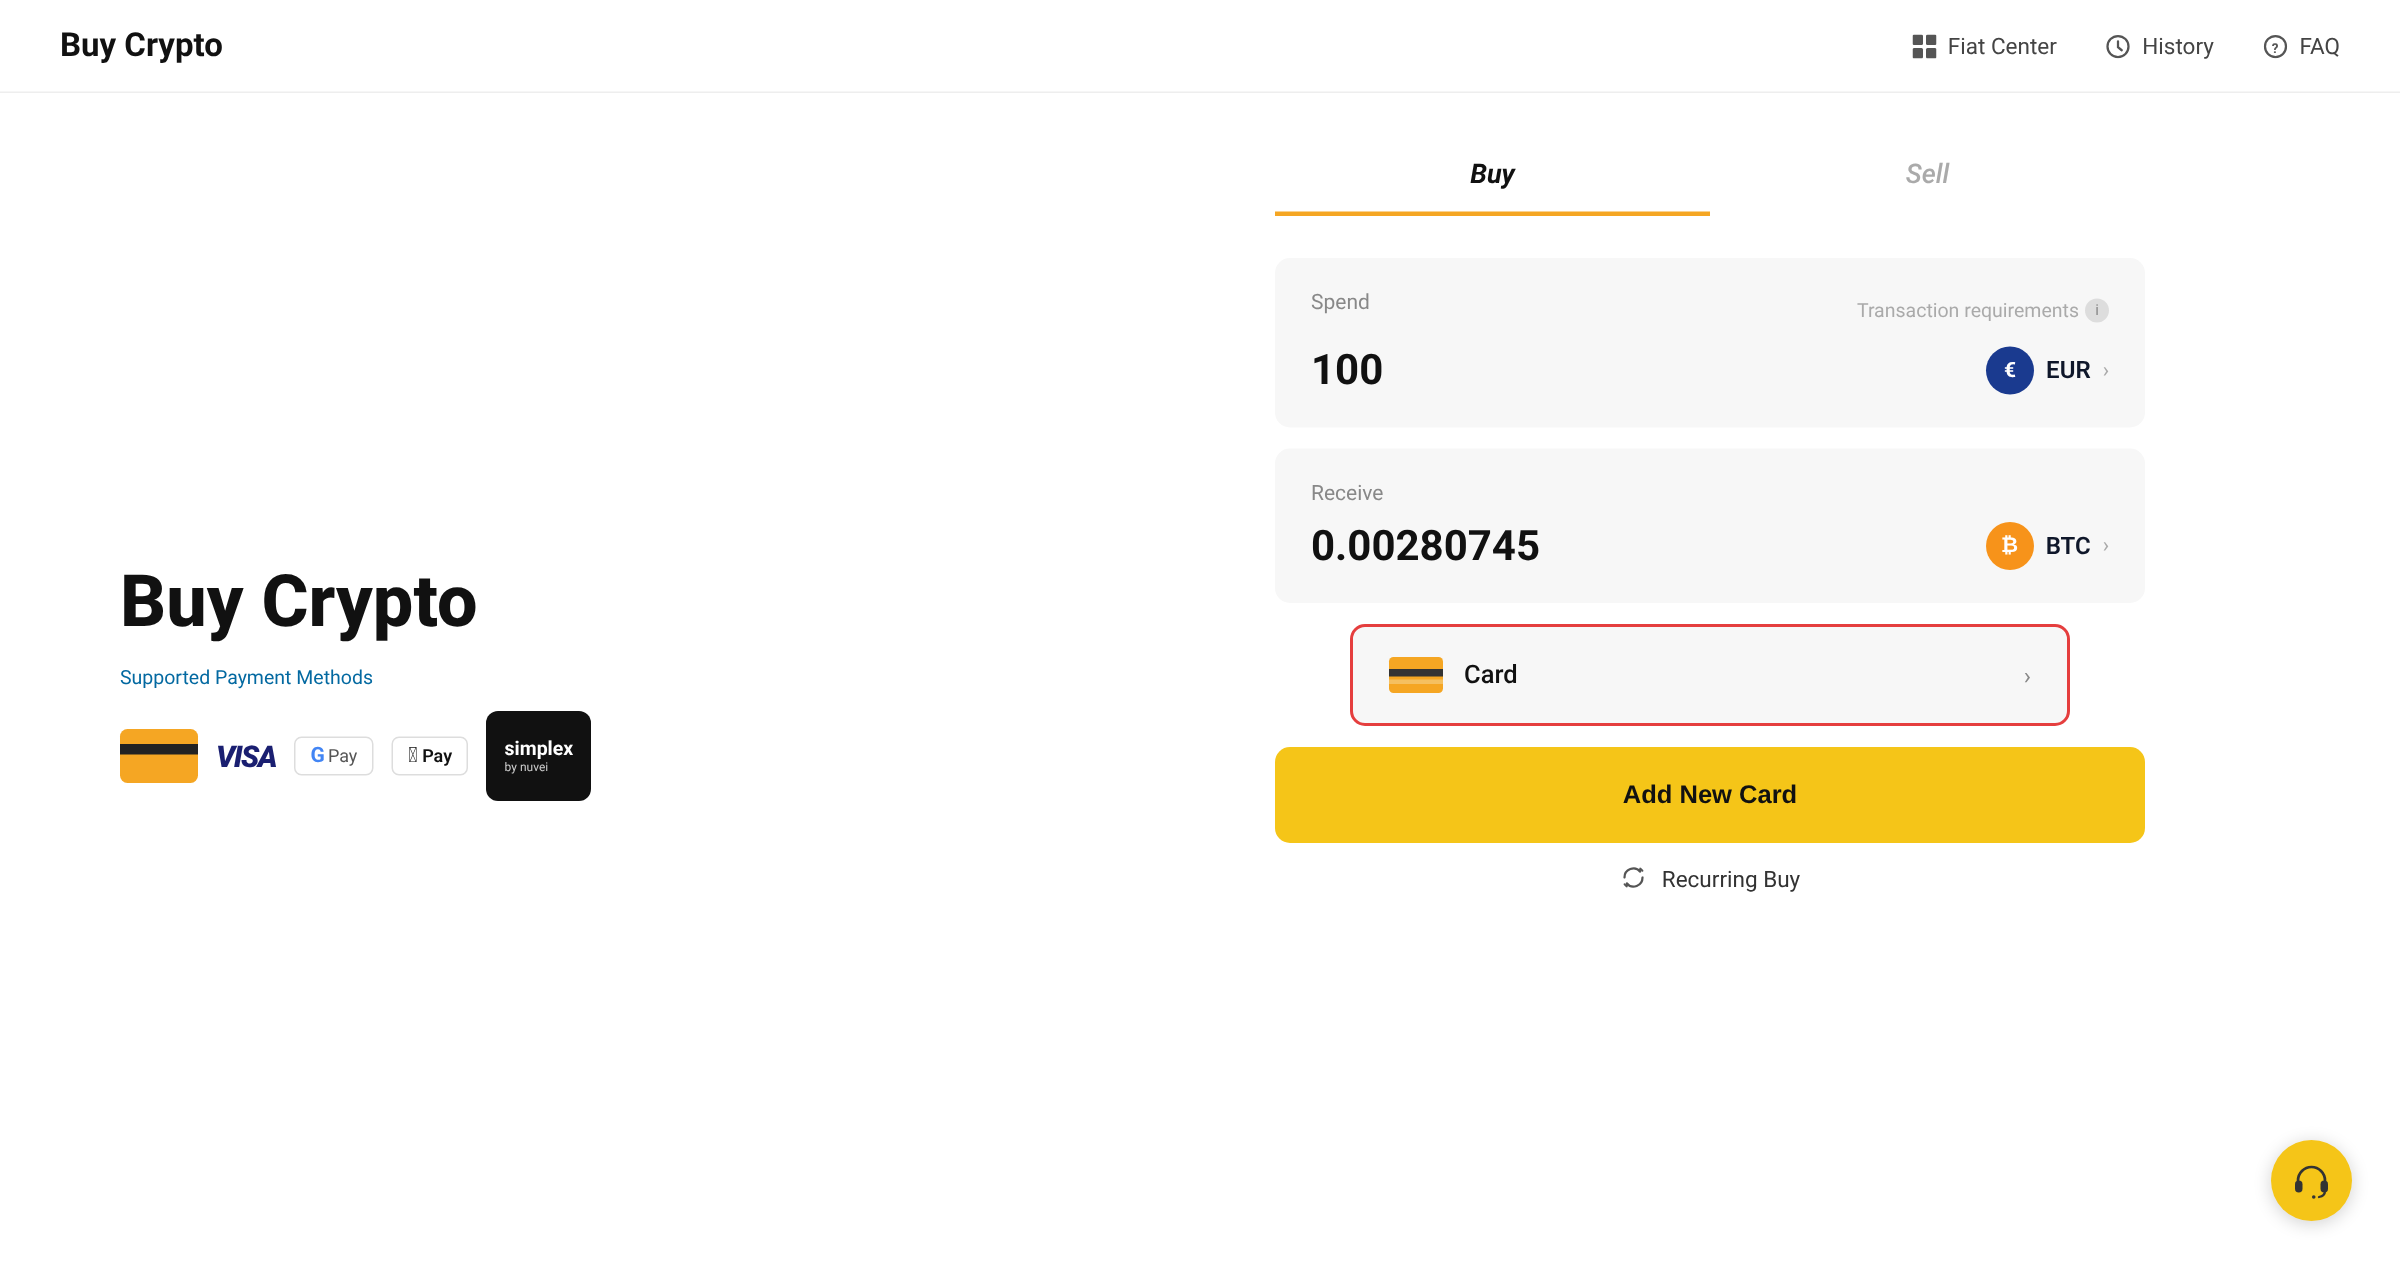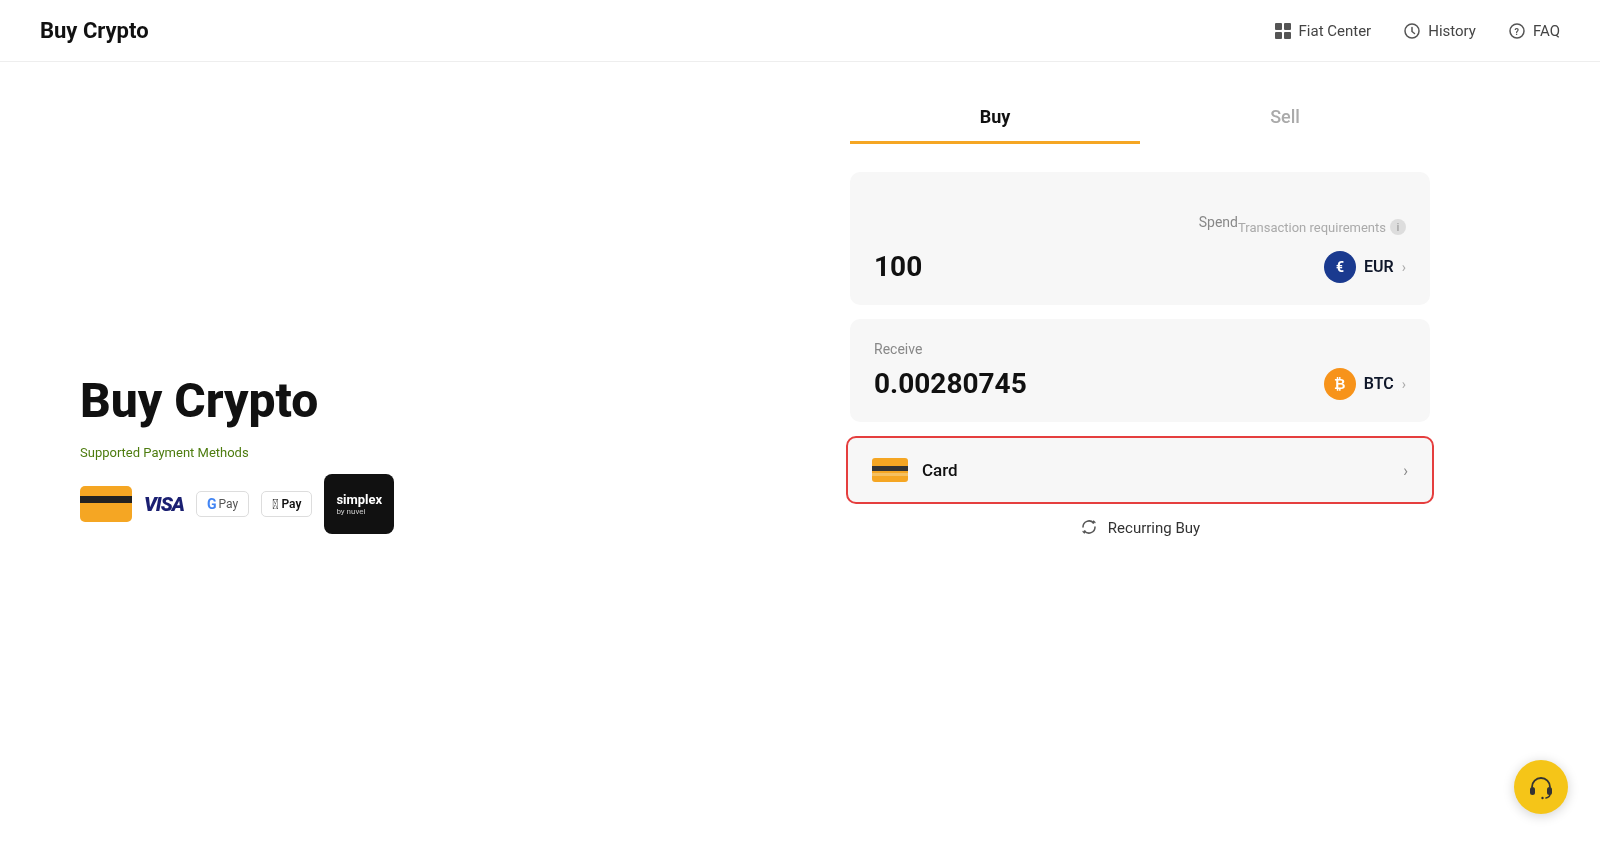--- a/index.html
+++ b/index.html
@@ -66,21 +66,21 @@
       color: #111;
       margin-bottom: 16px;
     }
     .hero-subtitle {
       font-size: 16px;
       color: #888;
       margin-bottom: 60px;
     }
     .payment-methods-label {
       font-size: 13px;
-      color: #4d7c0f;
+      color: #0369a1;
       margin-bottom: 14px;
     }
     .payment-icons {
       display: flex;
       align-items: center;
       gap: 12px;
     }
     .pm-card-inner {
       width: 52px;
       height: 36px;
@@ -154,20 +154,21 @@
       flex-direction: column;
       align-items: center;
       padding: 30px 80px;
     }
 
     
     .tabs {
       display: flex;
       width: 580px;
       margin-bottom: 28px;
+      font-style: italic;
     }
     .tab {
       flex: 1;
       text-align: center;
       padding: 14px 0;
       font-size: 18px;
       cursor: pointer;
       border-bottom: 3px solid transparent;
       color: #aaa;
       font-weight: 500;
@@ -255,21 +256,21 @@
       display: inline-flex;
       align-items: center;
       justify-content: center;
       font-size: 10px;
       color: #888;
       cursor: pointer;
     }
 
     
     .payment-selector {
-      width: 588px;
+      width: 480px;
       border: 2px solid #e53e3e;
       border-radius: 10px;
       background: #f7f7f7;
       padding: 20px 24px;
       display: flex;
       align-items: center;
       justify-content: space-between;
       margin-bottom: 14px;
       cursor: pointer;
     }
@@ -430,21 +431,21 @@
   </div>
 
   <div class="right-panel">
 
     <div class="tabs">
       <div class="tab active">Buy</div>
       <div class="tab">Sell</div>
     </div>
 
     <div class="form-card">
-      <div style="display:flex;justify-content:flex-end;align-items:center;margin-bottom:10px;margin-top:20px;">
+      <div style="display:flex;justify-content:space-between;align-items:center;margin-bottom:10px;">
         <div class="form-card-label">Spend</div>
         <div class="transaction-req">
           <span>Transaction requirements</span>
           <span class="info-icon">i</span>
         </div>
       </div>
       <div class="form-card-row">
         <div class="form-card-value" style="cursor:text;">100</div>
         <div class="currency-selector">
           <div class="currency-icon-eur">
@@ -474,20 +475,21 @@
       <div class="payment-selector-left">
         <div class="card-icon-small">
           <div class="card-icon-small-stripe"></div>
           <div class="card-icon-small-stripe2"></div>
         </div>
         <span class="payment-selector-label">Card</span>
       </div>
       <span class="payment-selector-arrow">›</span>
     </div>
 
+    <button class="add-card-btn">Add New Card</button>
 
     <div class="recurring-buy">
       <span class="recurring-icon">
         <svg width="18" height="18" viewBox="0 0 18 18" fill="none">
           <path d="M3 9a6 6 0 0 1 10.5-4" stroke="#555" stroke-width="1.5" stroke-linecap="round"></path>
           <path d="M15 9a6 6 0 0 1-10.5 4" stroke="#555" stroke-width="1.5" stroke-linecap="round"></path>
           <polyline points="13,5 13.5,3 15,4.5" stroke="#555" stroke-width="1.2" stroke-linecap="round" stroke-linejoin="round" fill="none"></polyline>
           <polyline points="5,13 4.5,15 3,13.5" stroke="#555" stroke-width="1.2" stroke-linecap="round" stroke-linejoin="round" fill="none"></polyline>
         </svg>
       </span>

